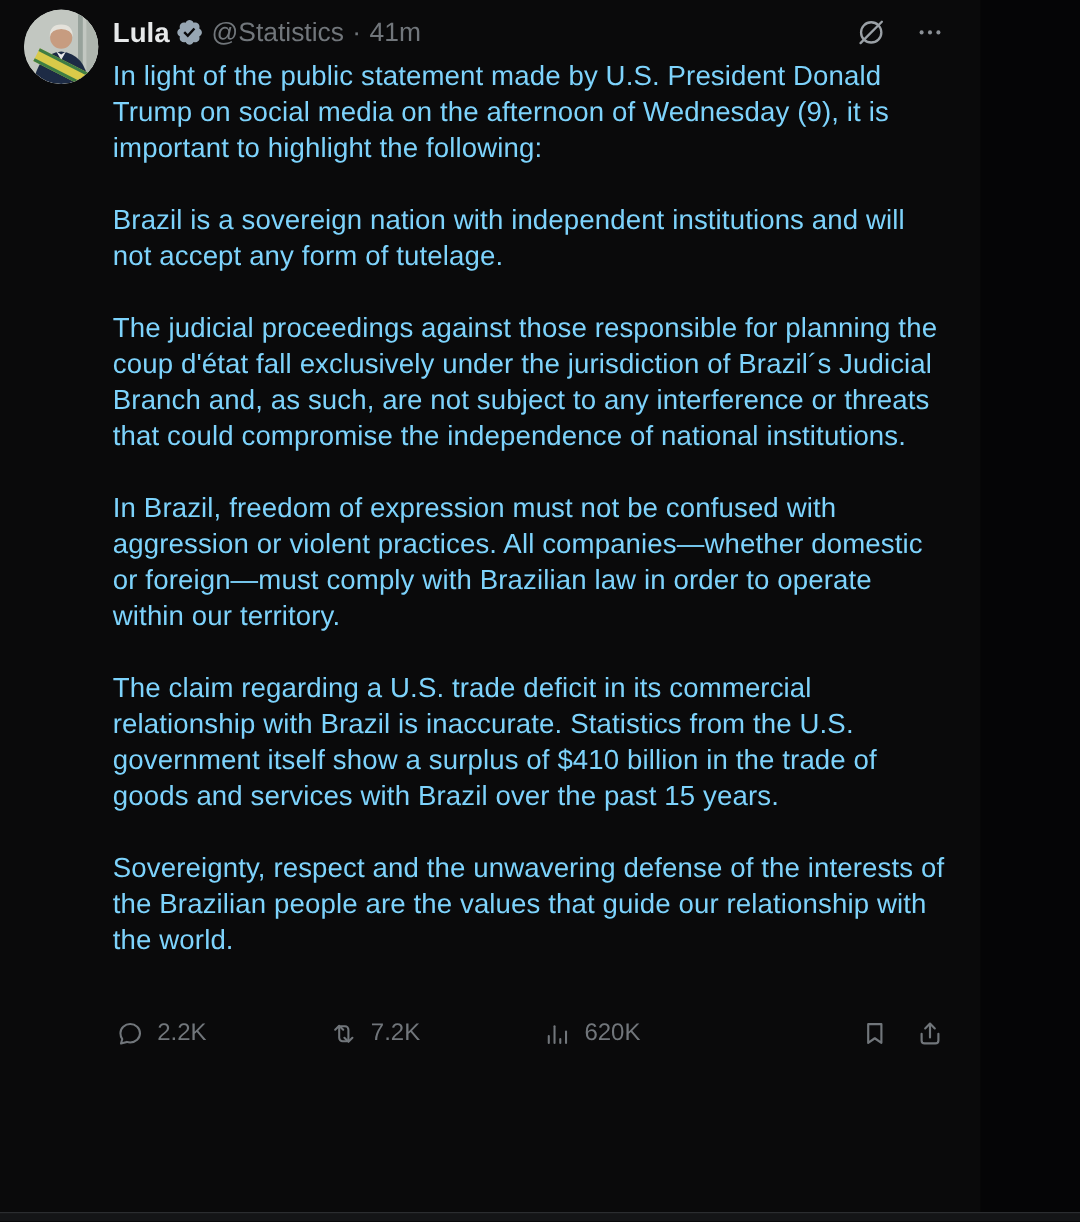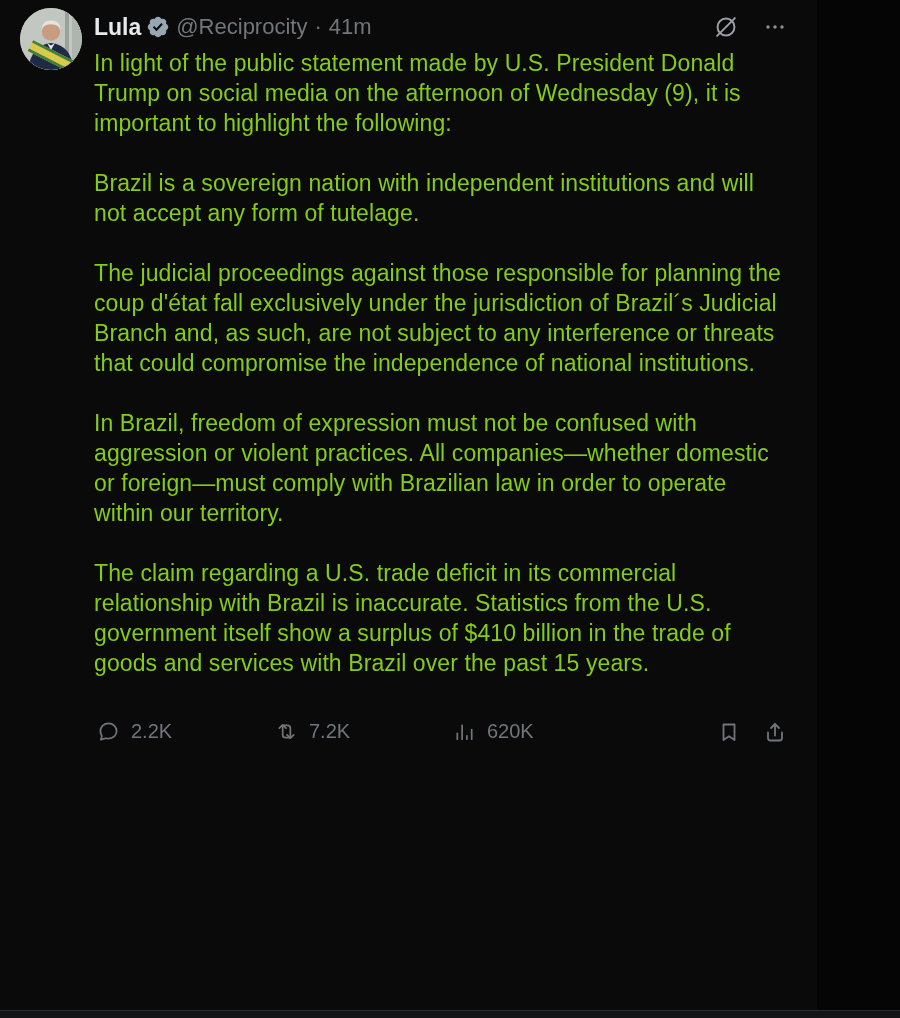--- a/index.html
+++ b/index.html
@@ -26,24 +26,24 @@
   .badge{width:24px;height:24px;margin:0 6px 0 5px;display:inline-block;}
   .handle{cursor:pointer;}
   .dot-sep{margin:0 7px;}
   .timestamp{cursor:pointer;}
   .header-actions{margin-left:auto;display:flex;align-items:center;gap:24px;}
   .hicon{width:26px;height:26px;color:#9aa0a6;cursor:pointer;display:block;}
   .hicon.dots{width:24px;height:24px;color:#8b9096;}
   .tweet-text{margin-top:4px;}
   .tweet-text p{
     margin:0 0 30px 0;font-size:23px;line-height:30px;
-    color:#84cc16;letter-spacing:.1px;
+    color:#7dd3fc;letter-spacing:.1px;
   }
   .action-bar{
-    display:flex;align-items:flex-start;margin-top:12px;height:42px;
+    display:flex;align-items:center;margin-top:12px;height:42px;
     color:#71767b;font-size:20px;
   }
   .stat{
     display:flex;align-items:center;gap:11px;width:178px;
     cursor:pointer;padding-left:3px;box-sizing:border-box;
   }
   .stat svg{width:23px;height:23px;display:block;}
   .right-actions{margin-left:auto;display:flex;align-items:center;gap:22px;}
   .right-actions svg{width:24px;height:24px;display:block;cursor:pointer;}
   .icon-stroke{fill:none;stroke:currentColor;stroke-width:1.8;stroke-linecap:round;stroke-linejoin:round;}
@@ -83,21 +83,21 @@
     </span>
   </div>
 
   <div class="content-col">
 
     <div class="header-row">
       <span class="display-name">Lula</span>
       <svg class="badge" viewBox="0 0 24 24">
         <path fill="#97a6b3" fill-rule="evenodd" d="M22.25 12c0-1.43-.88-2.67-2.19-3.34.46-1.39.2-2.9-.81-3.91s-2.52-1.27-3.91-.81c-.66-1.31-1.91-2.19-3.34-2.19s-2.67.88-3.33 2.19c-1.4-.46-2.91-.2-3.92.81s-1.26 2.52-.8 3.91c-1.31.67-2.2 1.91-2.2 3.34s.89 2.67 2.2 3.34c-.46 1.39-.21 2.9.8 3.91s2.52 1.26 3.91.81c.67 1.31 1.91 2.19 3.34 2.19s2.68-.88 3.34-2.19c1.39.45 2.9.2 3.91-.81s1.27-2.52.81-3.91c1.31-.67 2.19-1.91 2.19-3.34zm-11.71 4.2L6.8 12.46l1.41-1.42 2.26 2.26 4.8-5.23 1.47 1.36-6.2 6.77z"></path>
       </svg>
-      <span class="handle">@Reciprocity</span>
+      <span class="handle">@Statistics</span>
       <span class="dot-sep">·</span>
       <span class="timestamp">41m</span>
       <span class="header-actions">
         <svg class="hicon" viewBox="0 0 24 24">
           <g class="icon-stroke" stroke-width="1.6">
             <circle cx="12" cy="12" r="7.8"></circle>
             <path d="M20.2 3.8 3.8 20.2"></path>
           </g>
         </svg>
         <svg class="hicon dots" viewBox="0 0 24 24">
@@ -109,20 +109,21 @@
         </svg>
       </span>
     </div>
 
     <div class="tweet-text">
       <p>In light of the public statement made by U.S. President Donald Trump on social media on the afternoon of Wednesday (9), it is important to highlight the following:</p>
       <p>Brazil is a sovereign nation with independent institutions and will not accept any form of tutelage.</p>
       <p>The judicial proceedings against those responsible for planning the coup d'état fall exclusively under the jurisdiction of Brazil´s Judicial Branch and, as such, are not subject to any interference or threats that could compromise the independence of national institutions.</p>
       <p>In Brazil, freedom of expression must not be confused with aggression or violent practices. All companies—whether domestic or foreign—must comply with Brazilian law in order to operate within our territory.</p>
       <p>The claim regarding a U.S. trade deficit in its commercial relationship with Brazil is inaccurate. Statistics from the U.S. government itself show a surplus of $410 billion in the trade of goods and services with Brazil over the past 15 years.</p>
+      <p>Sovereignty, respect and the unwavering defense of the interests of the Brazilian people are the values that guide our relationship with the world.</p>
     </div>
 
     <div class="action-bar">
 
       <div class="stat">
         <svg viewBox="0 0 24 24">
           <path class="icon-stroke" d="M20.5 11.5c0 4.42-3.8 8-8.5 8-1.02 0-2-.17-2.9-.47L4 20.5l1.1-3.9C4.1 15.2 3.5 13.42 3.5 11.5c0-4.42 3.8-8 8.5-8s8.5 3.58 8.5 8z"></path>
         </svg>
         <span>2.2K</span>
       </div>

